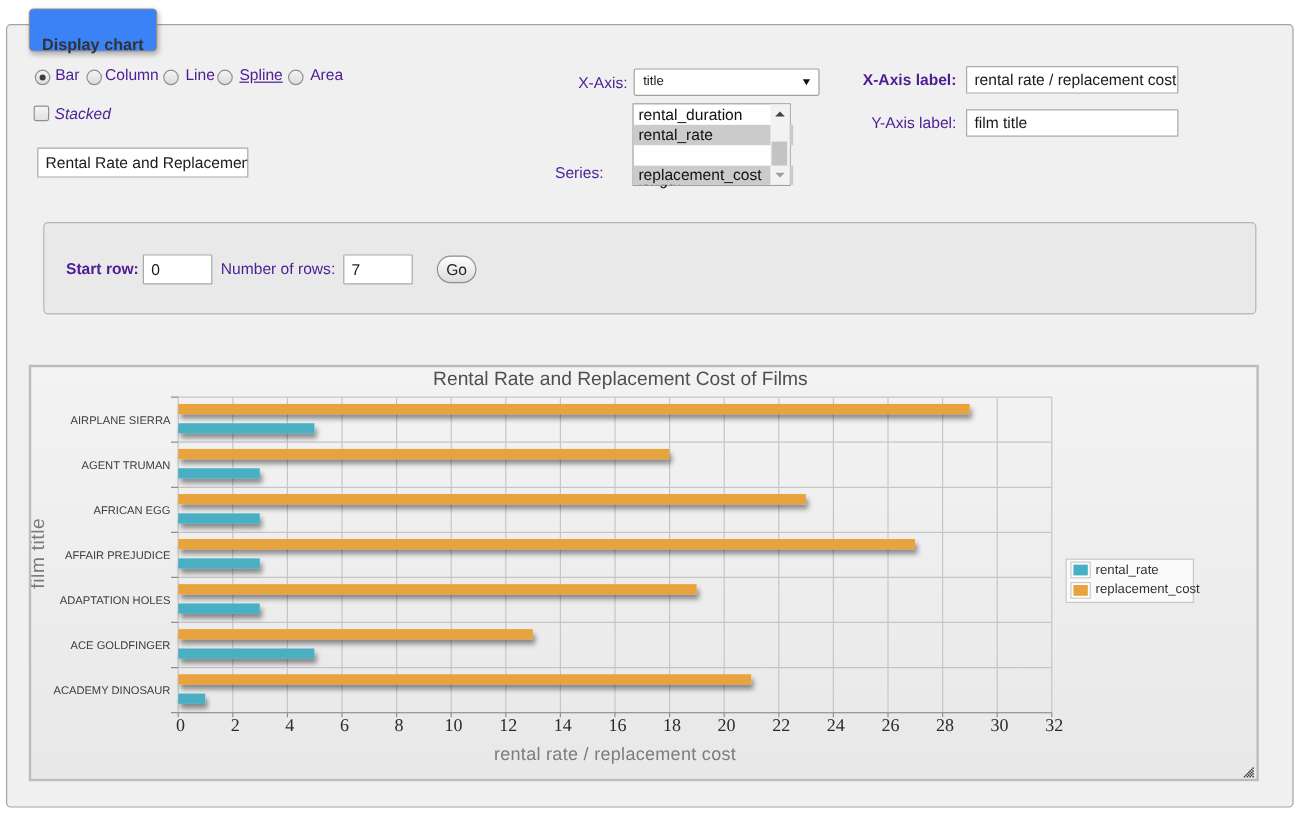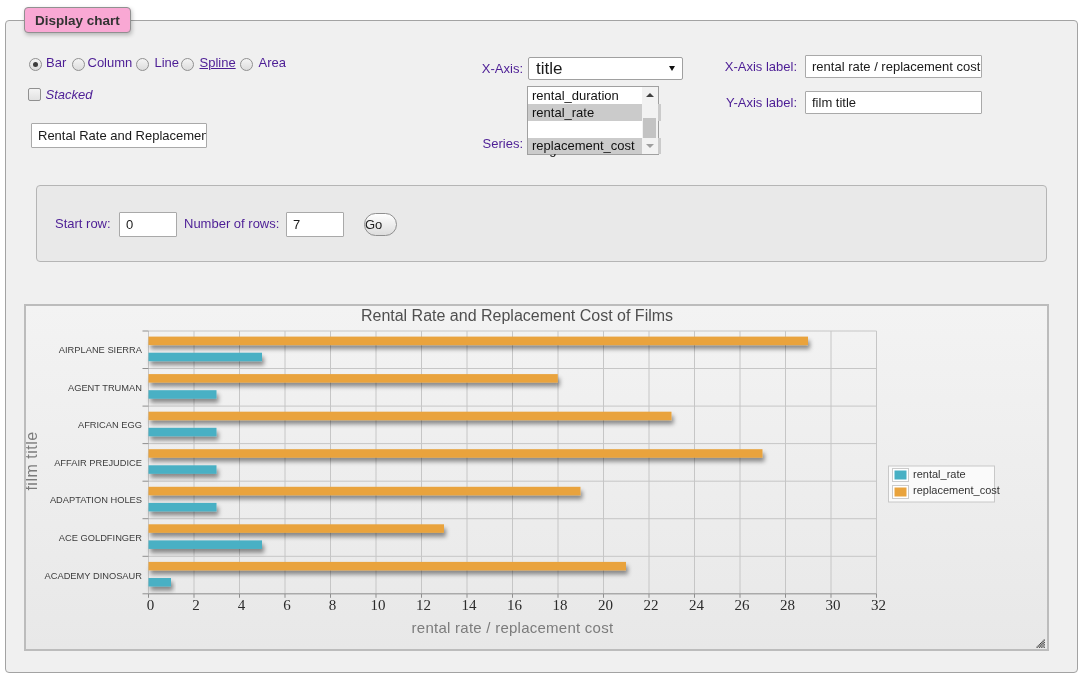--- a/index.html
+++ b/index.html
@@ -11,69 +11,69 @@
 .inp { position:absolute; background:#fff; border:1px solid #a9a9a9; border-radius:1px; font-size:13px; color:#1a1a1a; line-height:23px; padding-left:6px; white-space:nowrap; overflow:hidden; }
 .radio { position:absolute; width:13px; height:13px; border-radius:50%; border:1px solid #909090; background:linear-gradient(#f4f4f4,#dcdcdc); }
 .radio.sel::after { content:""; position:absolute; left:3px; top:3px; width:5px; height:5px; border-radius:50%; background:#3c3c3c; }
 .cb { position:absolute; width:13px; height:13px; border:1px solid #909090; border-radius:2px; background:linear-gradient(#f4f4f4,#e2e2e2); }
 </style>
 </head>
 <body>
 
 <div class="abs" style="left:5px; top:20px; width:1073px; height:653px; background:#f0f0f0; border:1px solid #a3a3a3; border-radius:4px;"></div>
 
-<div class="abs" style="left:24px; top:7px; height:26px; background:#f9a8d4; border:1px solid #909090; border-radius:4px; padding:0 10px; font-size:13.5px; font-weight:bold; color:#333; line-height:25px; box-shadow:1px 2px 4px rgba(0,0,0,0.25);">Display chart</div>
+<div class="abs" style="left:24px; top:7px; height:26px; background:#3b82f6; border:1px solid #909090; border-radius:4px; padding:17px 10px; font-size:13.5px; font-weight:bold; color:#333; line-height:25px; box-shadow:1px 2px 4px rgba(0,0,0,0.25);">Display chart</div>
 
 <div class="radio sel" style="left:28.5px; top:57.5px;"></div>
 <div class="lbl" style="left:46px; top:56px;">Bar</div>
 <div class="radio" style="left:72px; top:57.5px;"></div>
 <div class="lbl" style="left:87.5px; top:56px;">Column</div>
 <div class="radio" style="left:135.5px; top:57.5px;"></div>
 <div class="lbl" style="left:154.5px; top:56px;">Line</div>
 <div class="radio" style="left:181px; top:57.5px;"></div>
 <div class="lbl" style="left:199.5px; top:56px;text-decoration:underline;">Spline</div>
 <div class="radio" style="left:240px; top:57.5px;"></div>
 <div class="lbl" style="left:258.5px; top:56px;">Area</div>
 
 <div class="cb" style="left:28px; top:88px;"></div>
 <div class="lbl" style="left:45.5px; top:87.5px;font-style:italic;">Stacked</div>
 
 <div class="inp" style="left:31px; top:123px; width:176px; height:25px;">Rental Rate and Replacement Cost of Films</div>
 
 <div class="lbl rlbl" style="left:440px; top:62px; width:83px;">X-Axis:</div>
 <div class="abs" style="left:528px; top:57px; width:155px; height:23px; background:#fff; border:1px solid #a0a0a0; border-radius:2px;">
-  <div style="position:absolute; left:7px; top:0; font-size:17px; color:#1a1a1a; line-height:21px;">title</div>
+  <div style="position:absolute; left:7px; top:0; font-size:11px; color:#1a1a1a; line-height:21px;">title</div>
   <div style="position:absolute; right:7px; top:8px; width:0; height:0; border-left:3.5px solid transparent; border-right:3.5px solid transparent; border-top:5.5px solid #111;"></div>
 </div>
 
-<div class="lbl rlbl" style="left:440px; top:137px; width:83px;">Series:</div>
+<div class="lbl rlbl" style="left:420px; top:137px; width:83px;">Series:</div>
 <div class="abs" style="left:527px; top:86px; width:132px; height:69px; background:#fff; border:1px solid #a0a0a0;">
   <div style="position:absolute; left:0; top:0; width:133px; height:17px; font-size:13px; line-height:17px; padding-left:4px; color:#111;">rental_duration</div>
   <div style="position:absolute; left:0; top:17px; width:133px; height:17px; font-size:13px; line-height:17px; padding-left:4px; color:#111; background:#cbcbcb;">rental_rate</div>
   <div style="position:absolute; left:0; top:34px; width:133px; height:17px; font-size:13px; line-height:17px; padding-left:4px; color:#111;margin-top:20px;">length</div>
   <div style="position:absolute; left:0; top:51px; width:133px; height:16px; font-size:13px; line-height:16px; padding-left:4px; color:#111; background:#cbcbcb;">replacement_cost</div>
 
   <div style="position:absolute; right:0; top:0; width:16px; height:67px; background:#f2f2f2;">
     <div style="position:absolute; left:4px; top:6px; width:0; height:0; border-left:4px solid transparent; border-right:4px solid transparent; border-bottom:4.5px solid #404040;"></div>
     <div style="position:absolute; left:4px; bottom:6px; width:0; height:0; border-left:4px solid transparent; border-right:4px solid transparent; border-top:4.5px solid #9e9e9e;"></div>
     <div style="position:absolute; left:1px; top:31px; width:13px; height:19.5px; background:#c3c3c3;"></div>
   </div>
 </div>
 
-<div class="lbl rlbl" style="left:700px; top:60px; width:97px;">X-Axis label:</div>
+<div class="lbl rlbl" style="left:700px; top:60px; width:97px;font-weight:bold;">X-Axis label:</div>
 <div class="inp" style="left:805px; top:55px; width:177px; height:23px; line-height:21px;">rental rate / replacement cost</div>
 <div class="lbl rlbl" style="left:700px; top:96px; width:97px;">Y-Axis label:</div>
 <div class="inp" style="left:805px; top:91px; width:177px; height:23px; line-height:21px;">film title</div>
 
 <div class="abs" style="left:36px; top:185px; width:1011px; height:77px; background:#e9e9e9; border:1px solid #b5b5b5; border-radius:4px;"></div>
-<div class="lbl" style="left:55px; top:217px;">Start row:</div>
+<div class="lbl" style="left:55px; top:217px;font-weight:bold;">Start row:</div>
 <div class="inp" style="left:119px; top:212px; width:58px; height:25px; line-height:23px;">0</div>
 <div class="lbl" style="left:184px; top:217px;">Number of rows:</div>
 <div class="inp" style="left:286px; top:212px; width:58px; height:25px; line-height:23px;">7</div>
-<div class="abs" style="left:364px; top:213px; width:33px; height:23px; border:1px solid #8f8f8f; border-radius:11.5px; background:linear-gradient(#fefefe,#dddddd); font-size:13px; color:#222; line-height:21px;">Go</div>
+<div class="abs" style="left:364px; top:213px; width:33px; height:23px; border:1px solid #8f8f8f; border-radius:11.5px; background:linear-gradient(#fefefe,#dddddd); font-size:13px; color:#222; text-align:center; line-height:21px;">Go</div>
 
 <div class="abs" id="chartbox" style="left:24px; top:304px; width:1025px; height:347px; border:2px solid #bcbcbc; background:linear-gradient(#f3f3f3,#e8e8e8);">
 <svg width="1021" height="343" viewBox="0 0 1021 343">
   <defs>
     <filter id="sh" x="-20%" y="-80%" width="140%" height="300%">
       <feDropShadow dx="2" dy="4" stdDeviation="2" flood-color="#000" flood-opacity="0.42"></feDropShadow>
     </filter>
   </defs>
   <g id="grid">
   <line x1="122.5" y1="25.0" x2="122.5" y2="287.8" stroke="#c6c6c6" stroke-width="1"></line>

